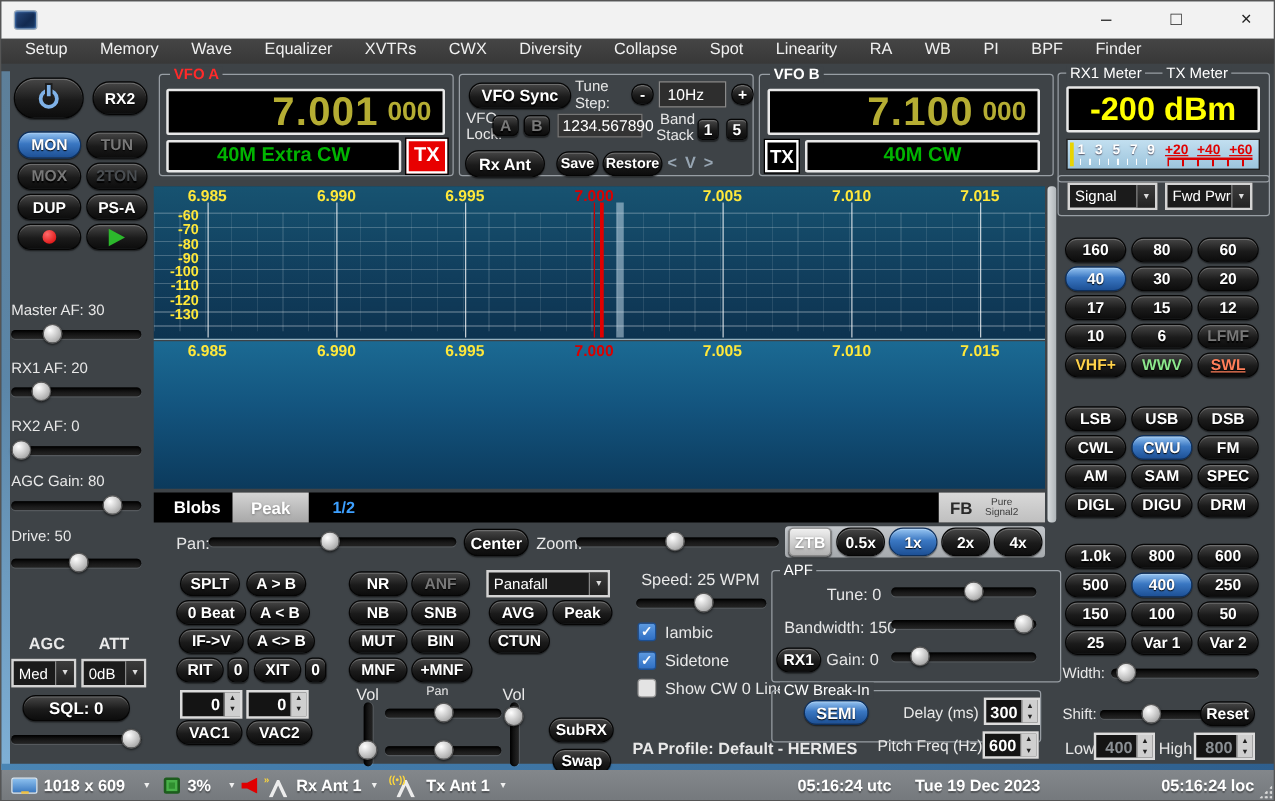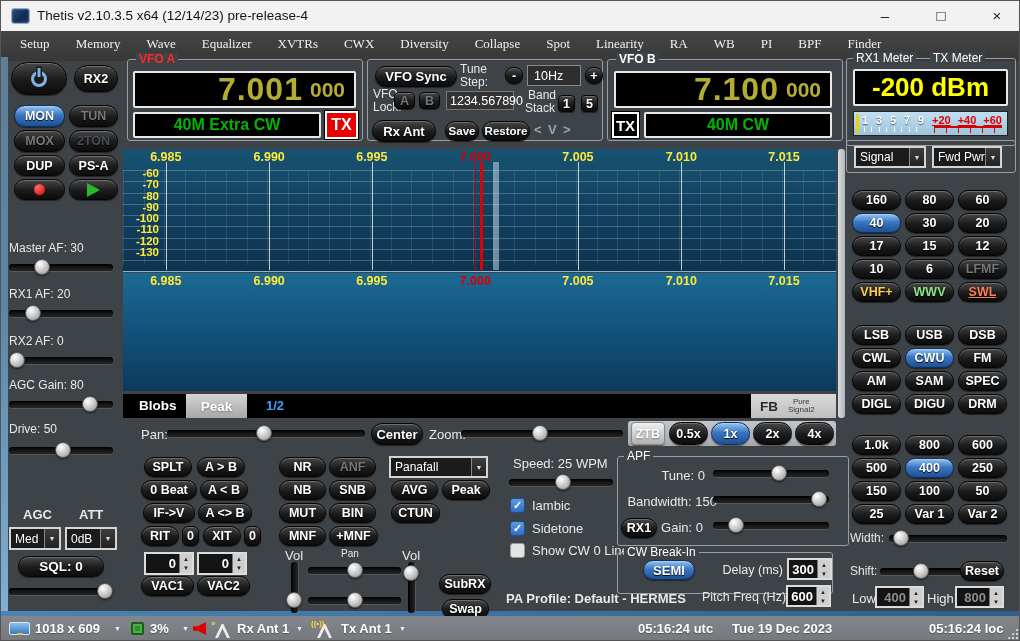--- a/index.html
+++ b/index.html
@@ -13,21 +13,21 @@
 
   
   .titlebar { position:absolute; left:0; top:0; width:1020px; height:30px; background:#f2f2f2; display:flex; align-items:center; }
   .app-icon { position:absolute; left:10px; top:7px; width:19px; height:16px; border-radius:3px;
     background:linear-gradient(135deg,#2a4a7e,#122a50 60%,#1b3b66); border:1px solid #9ab;
     box-shadow:inset 0 0 2px #6af; }
   .title-text { position:absolute; left:36px; top:7px; font-size:13.5px; color:#131313; }
   .winbtn { position:absolute; top:0px; width:44px; height:29px; display:flex; align-items:center; justify-content:center; font-size:15px; color:#222; cursor:default; }
 
   
-  .menubar { position:absolute; left:0; top:30px; width:1020px; height:30px; background:linear-gradient(#454545,#383838); display:flex; align-items:flex-start; padding-left:6px;font-family:Liberation Serif, serif; }
+  .menubar { position:absolute; left:0; top:30px; width:1020px; height:20px; background:linear-gradient(#454545,#383838); display:flex; align-items:flex-end; padding-left:6px; }
   .menu-item { color:#f0f0f0; font-size:13px; padding:0 13px; height:26px; display:flex; align-items:center; }
 
   
   .edge-left { position:absolute; left:0; top:56px; width:7px; height:559px; background:linear-gradient(180deg,#5d7f99 0%,#5b86a8 45%,#7fb0d6 100%); }
   .edge-bottom { position:absolute; left:0; top:610px; width:1020px; height:5px; background:linear-gradient(90deg,#4a85b4,#2e5f8e); }
 
   
   .btn { position:absolute; display:flex; align-items:center; justify-content:center;
     background:linear-gradient(180deg,#474747 0%,#1b1b1b 55%,#0c0c0c 100%);
     border:1px solid #050505; border-radius:11px;
@@ -164,21 +164,20 @@
   .factor-row .btn { position:relative; height:23px; width:39px; border-radius:12px; }
   .navch { position:absolute; color:#97a5b2; font-size:13px; font-weight:bold; }
 </style>
 </head>
 <body>
 
 <div id="app">
 
   <div class="titlebar">
     <span class="app-icon"></span>
-    <span class="title-text">Thetis v2.10.3.5 x64 (12/14/23) pre-release-4</span>
     <span class="winbtn" style="left:862px">–</span>
     <span class="winbtn" style="left:918px">□</span>
     <span class="winbtn" style="left:974px">×</span>
   </div>
 
   <div class="menubar">
 
   <span class="menu-item">Setup</span>
       <span class="menu-item">Memory</span>
       <span class="menu-item">Wave</span>

